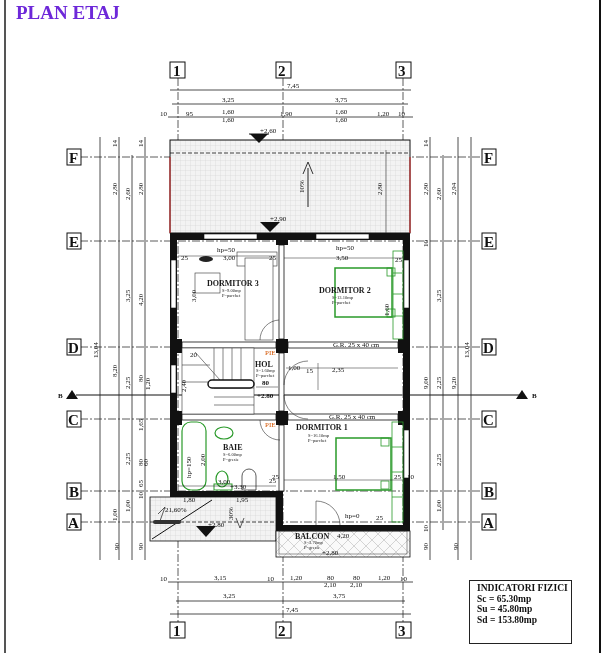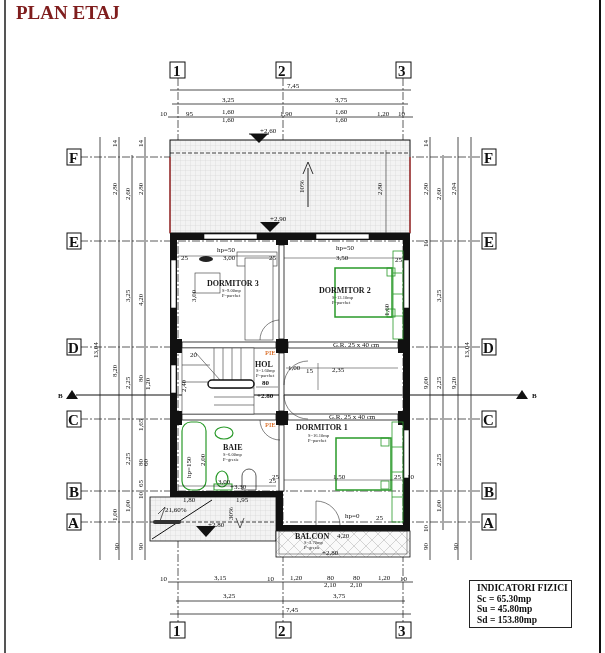--- a/index.html
+++ b/index.html
@@ -1,27 +1,27 @@
 <!DOCTYPE html>
 <html><head>
 <meta charset="utf-8">
 <style>
   html,body{margin:0;padding:0;background:#fff;}
   body{width:605px;height:653px;position:relative;overflow:hidden;font-family:"Liberation Serif",serif;}
   .frame-left{position:absolute;left:4px;top:0;width:2px;height:653px;background:#555;}
   .frame-right{position:absolute;left:599px;top:0;width:2px;height:653px;background:#111;}
-  .title{position:absolute;left:16px;top:2px;font-weight:bold;font-size:19px;line-height:21px;color:#7f1d1d;}
+  .title{position:absolute;left:16px;top:2px;font-weight:bold;font-size:19px;line-height:21px;color:#6d28d9;}
   .title div{white-space:nowrap;}
   svg{position:absolute;left:0;top:0;}
   .t{font-family:"Liberation Serif",serif;font-size:7px;fill:#111;}
   .tb{font-family:"Liberation Serif",serif;font-size:7px;font-weight:bold;fill:#111;}
   .room{font-family:"Liberation Serif",serif;font-size:8px;font-weight:bold;fill:#1a1a1a;}
   .rsub{font-family:"Liberation Serif",serif;font-size:4.5px;fill:#222;}
   .axis{font-family:"Liberation Serif",serif;font-size:15px;font-weight:bold;fill:#111;}
-  .ind-box{position:absolute;left:469px;top:580px;width:103px;height:48px;border:1px solid #222;background:#fff;padding:2px 0 0 7px;box-sizing:border-box;font-weight:bold;font-size:9.5px;line-height:10.5px;color:#111;}
+  .ind-box{position:absolute;left:469px;top:580px;width:103px;height:64px;border:1px solid #222;background:#fff;padding:2px 0 0 7px;box-sizing:border-box;font-weight:bold;font-size:9.5px;line-height:10.5px;color:#111;}
   .ind-box div{white-space:nowrap;}
   .ind-title{font-size:9.5px;}
 </style>
 </head>
 <body>
 
 <div class="frame-left"></div>
 <div class="frame-right"></div>
 
 <div class="title">

